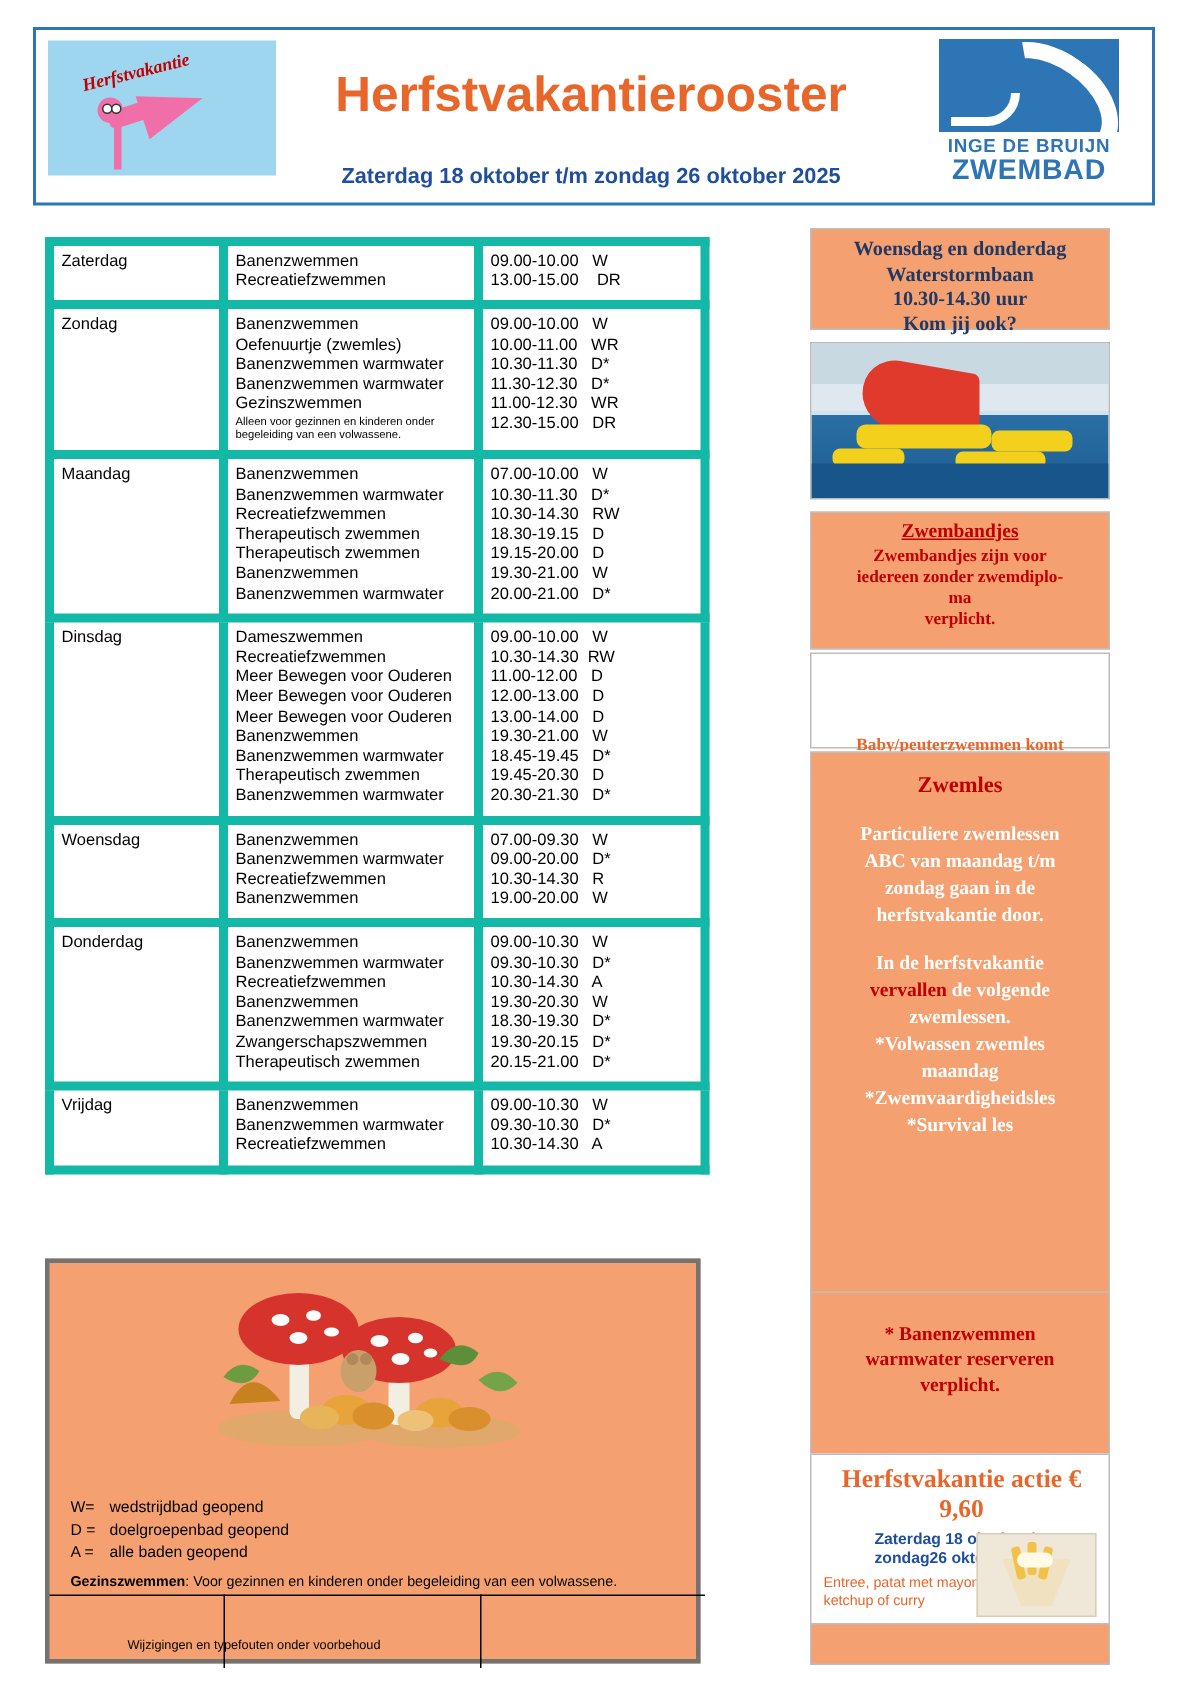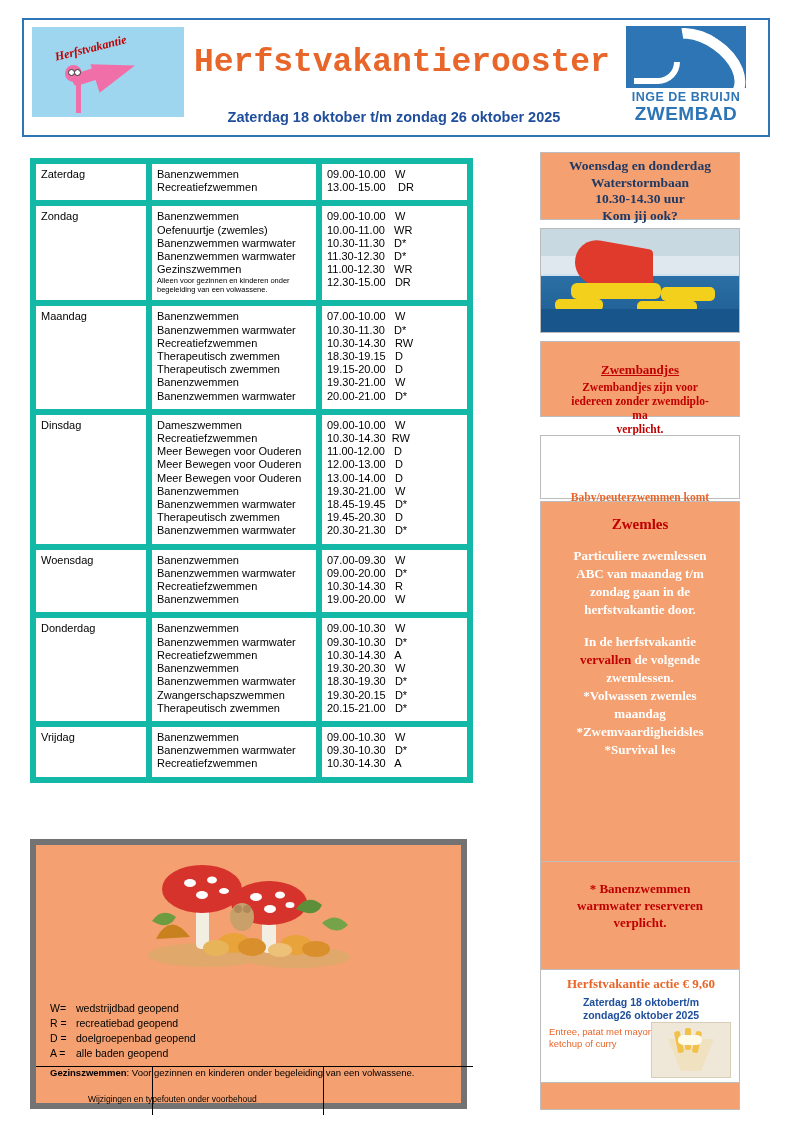--- a/index.html
+++ b/index.html
@@ -50,21 +50,21 @@
     position:absolute;left:33px;top:38px;width:17px;height:17px;border-radius:50%;
     background:#f06fa8;
   }
   .mega-eye{
     position:absolute;width:5px;height:5px;border-radius:50%;background:#fff;border:1px solid #333;
   }
   .title-block{
     position:absolute;left:170px;top:6px;width:400px;text-align:center;
   }
   .doc-title{
-    font-family:Liberation Mono, monospace;
+    font-family:Liberation Sans, sans-serif;
     font-size:33px;font-weight:bold;color:#e8662a;
     letter-spacing:0px;margin-top:18px;text-align:center;
   }
   .doc-sub{
     font-size:14.5px;font-weight:bold;color:#1f4e9c;margin-top:28px;
   }
   .logo-right{
     position:absolute;right:8px;top:6px;width:148px;height:105px;
     text-align:center;
   }
@@ -107,21 +107,21 @@
   .act-line{white-space:nowrap;}
   .time-row{white-space:pre;}
   .note-small{
     font-size:7.5px;line-height:9px;color:#000;
   }
 
   
   .legend-panel{
     position:absolute;left:30px;top:839px;width:437px;height:270px;
     background:#f4a070;
-    border:6px solid #737373;
+    border:3px solid #737373;
     box-sizing:border-box;
   }
   .mush-img{
     position:absolute;left:110px;top:2px;width:210px;height:122px;
   }
   .legend-text{
     position:absolute;left:14px;top:156px;width:410px;
     font-size:10.5px;line-height:15px;color:#000;
   }
   .legend-text .lab{display:inline-block;width:26px;}
@@ -165,21 +165,21 @@
   }
   .pp-slide-y{
     position:absolute;left:30px;top:54px;width:90px;height:16px;background:#f3d01c;border-radius:6px;
   }
   .pp-float1{position:absolute;left:120px;top:58px;width:54px;height:14px;background:#f3d01c;border-radius:5px;}
   .pp-float2{position:absolute;left:14px;top:70px;width:48px;height:12px;background:#f3d01c;border-radius:5px;}
   .pp-float3{position:absolute;left:96px;top:72px;width:60px;height:12px;background:#f3d01c;border-radius:5px;}
   .pp-blue{position:absolute;left:0;top:78%;width:100%;height:22%;background:#17558a;}
 
   .box-band{
-    top:341px;height:76px;padding:20px 6px 0 6px;text-align:center;
+    top:341px;height:92px;padding:4px 6px 0 6px;text-align:center;
   }
   .band-title{
     font-size:13px;font-weight:bold;color:#c00000;text-decoration:underline;
     font-family:"Liberation Serif", serif;
   }
   .band-text{
     font-size:11.5px;font-weight:bold;color:#c00000;line-height:14px;margin-top:2px;
     font-family:"Liberation Serif", serif;
   }
   .box-baby{
@@ -206,21 +206,21 @@
     top:861px;height:134px;
   }
   .reserv-text{
     font-size:13px;font-weight:bold;color:#c00000;line-height:17px;text-align:center;
     font-family:"Liberation Serif", serif;padding-top:18px;
   }
   .box-actie{
     top:969px;height:140px;background:#ffffff;padding:6px 6px 0 8px;
   }
   .actie-title{
-    font-size:13px;font-weight:bold;color:#e8662a;text-align:center;
+    font-size:17px;font-weight:bold;color:#e8662a;text-align:center;
     font-family:"Liberation Serif", serif;
   }
   .actie-sub{
     font-size:10.5px;font-weight:bold;color:#1f4e9c;text-align:center;line-height:13px;margin-top:4px;
   }
   .actie-desc{
     font-size:9.5px;color:#e8662a;line-height:12px;margin-top:4px;
   }
   .fries{
     position:absolute;right:8px;bottom:30px;width:78px;height:54px;
@@ -429,21 +429,20 @@
     <path d="M150 62 q12 -16 26 -4 q-6 14 -26 4 z" fill="#5d8f3a"></path>
     <path d="M176 76 q14 -12 26 2 q-12 12 -26 -2 z" fill="#74a34a"></path>
     <path d="M6 74 q10 -14 24 -4 q-8 14 -24 4 z" fill="#6d9b40"></path>
     <ellipse cx="96" cy="70" rx="12" ry="14" fill="#c9a06a"></ellipse>
     <circle cx="92" cy="62" r="4" fill="#b0895a"></circle>
     <circle cx="101" cy="62" r="4" fill="#b0895a"></circle>
   </svg>
 
   <div class="legend-text">
     <div><span class="lab">W=</span><span>wedstrijdbad geopend</span></div>
-    <div><span class="lab">R =</span><span>recreatiebad geopend</span></div>
     <div><span class="lab">D =</span><span>doelgroepenbad geopend</span></div>
     <div><span class="lab">A =</span><span>alle baden geopend</span></div>
     <div class="legend-gez"><b>Gezinszwemmen</b><span>: Voor gezinnen en kinderen onder begeleiding van een volwassene.</span></div>
   </div>
   <div class="hline"></div>
   <div class="vline" style="left:116px;"></div>
   <div class="vline" style="left:287px;"></div>
   <div class="legend-foot">Wijzigingen en typefouten onder voorbehoud</div>
 </div>
 

